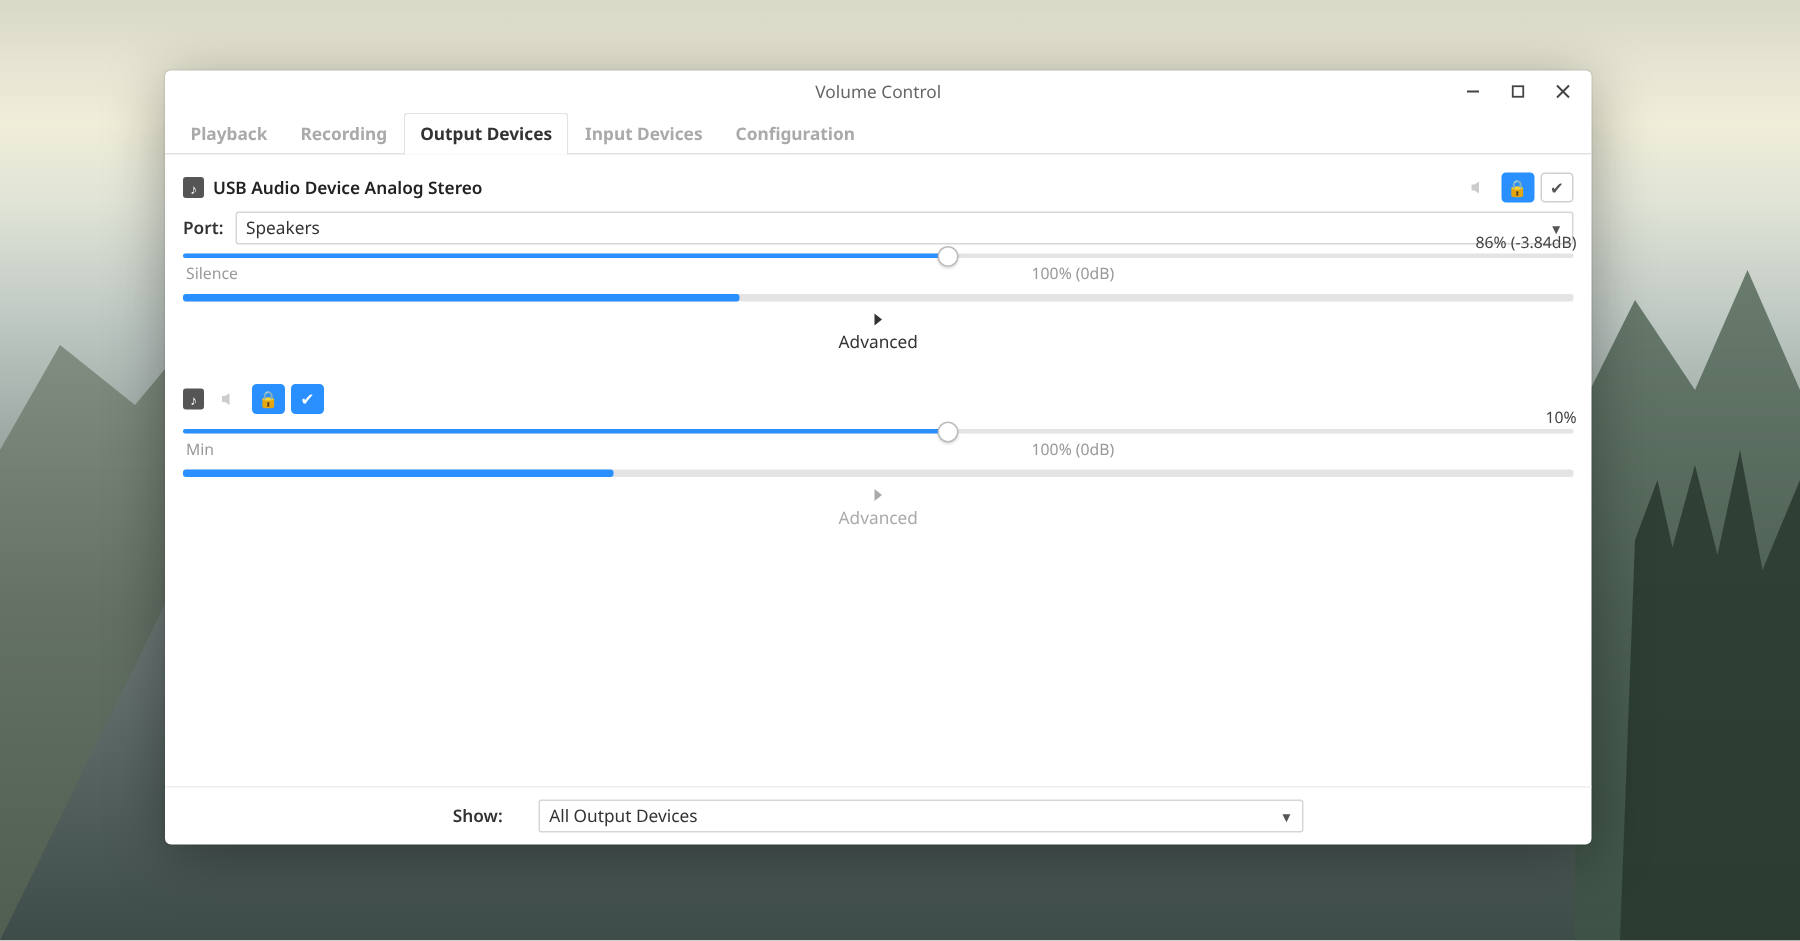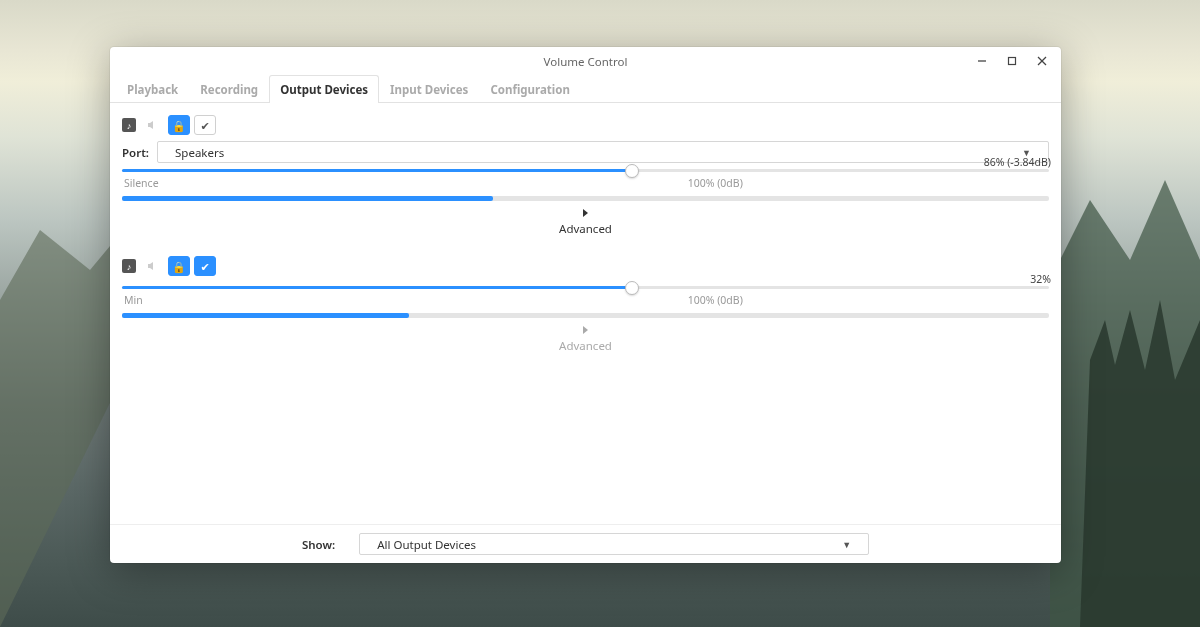--- a/index.html
+++ b/index.html
@@ -91,21 +91,21 @@
     background:#fff; cursor:pointer; font-size:11px; color:#555;
   }
   .icon-btn.mute { border:none; background:transparent; color:#ccc; }
   .icon-btn.lock { background:#2b90ff; border-color:#2b90ff; color:#fff; }
   .icon-btn.default.active { background:#2b90ff; border-color:#2b90ff; color:#fff; }
   .port-row { display:flex; align-items:center; gap:8px; margin-bottom:6px; }
   .port-label { font-weight:600; font-size:11.5px; }
   .select {
     flex:1; height:22px; border:1px solid #d6d6d6; border-radius:2px;
     display:flex; align-items:center; justify-content:space-between;
-    padding:0 17px; font-size:11.5px; color:#333; background:#fff; cursor:pointer;
+    padding:0 6px; font-size:11.5px; color:#333; background:#fff; cursor:pointer;
   }
   .select .chev { font-size:9px; color:#555; }
   .slider-row { position:relative; margin:4px 0 2px 0;text-align:center; }
   .slider-track {
     height:3px; background:#e4e4e4; border-radius:2px; position:relative;
   }
   .slider-fill {
     position:absolute; left:0; top:0; height:100%; background:#2b90ff; border-radius:2px;
   }
   .slider-thumb {
@@ -167,20 +167,21 @@
         <div class="tab">Recording</div>
         <div class="tab active">Output Devices</div>
         <div class="tab">Input Devices</div>
         <div class="tab">Configuration</div>
       </div>
 
     <div class="content" id="content">
         <div class="device">
           <div class="device-header">
     <span class="device-icon">♪</span>
+    <span class="device-name">USB Audio Device Analog Stereo</span>
     <div class="hdr-actions">
       <div class="icon-btn mute">
         <svg width="14" height="14" viewBox="0 0 14 14">
                   <path d="M2 5h2l3-2v8l-3-2H2z" fill="#ccc"></path>
                 </svg>
       </div>
       <div class="icon-btn lock">🔒</div>
       <div class="icon-btn default ">✔</div>
     </div>
           </div>
@@ -218,21 +219,21 @@
       <div class="icon-btn mute">
         <svg width="14" height="14" viewBox="0 0 14 14">
                   <path d="M2 5h2l3-2v8l-3-2H2z" fill="#ccc"></path>
                 </svg>
       </div>
       <div class="icon-btn lock">🔒</div>
       <div class="icon-btn default active">✔</div>
     </div>
           </div>
           <div class="slider-row">
-    <span class="slider-val">32%</span>
+    <span class="slider-val">10%</span>
     <div class="slider-track">
       <div class="slider-fill" style="width:55%"></div>
       <div class="slider-thumb" style="left:55%"></div>
     </div>
           </div>
           <div class="ticks" style="position: relative;">
     <span>Min</span>
     <span class="tick100" style="left:64%; transform:translateX(-50%)">100% (0dB)</span>
     <span></span>
           </div>

